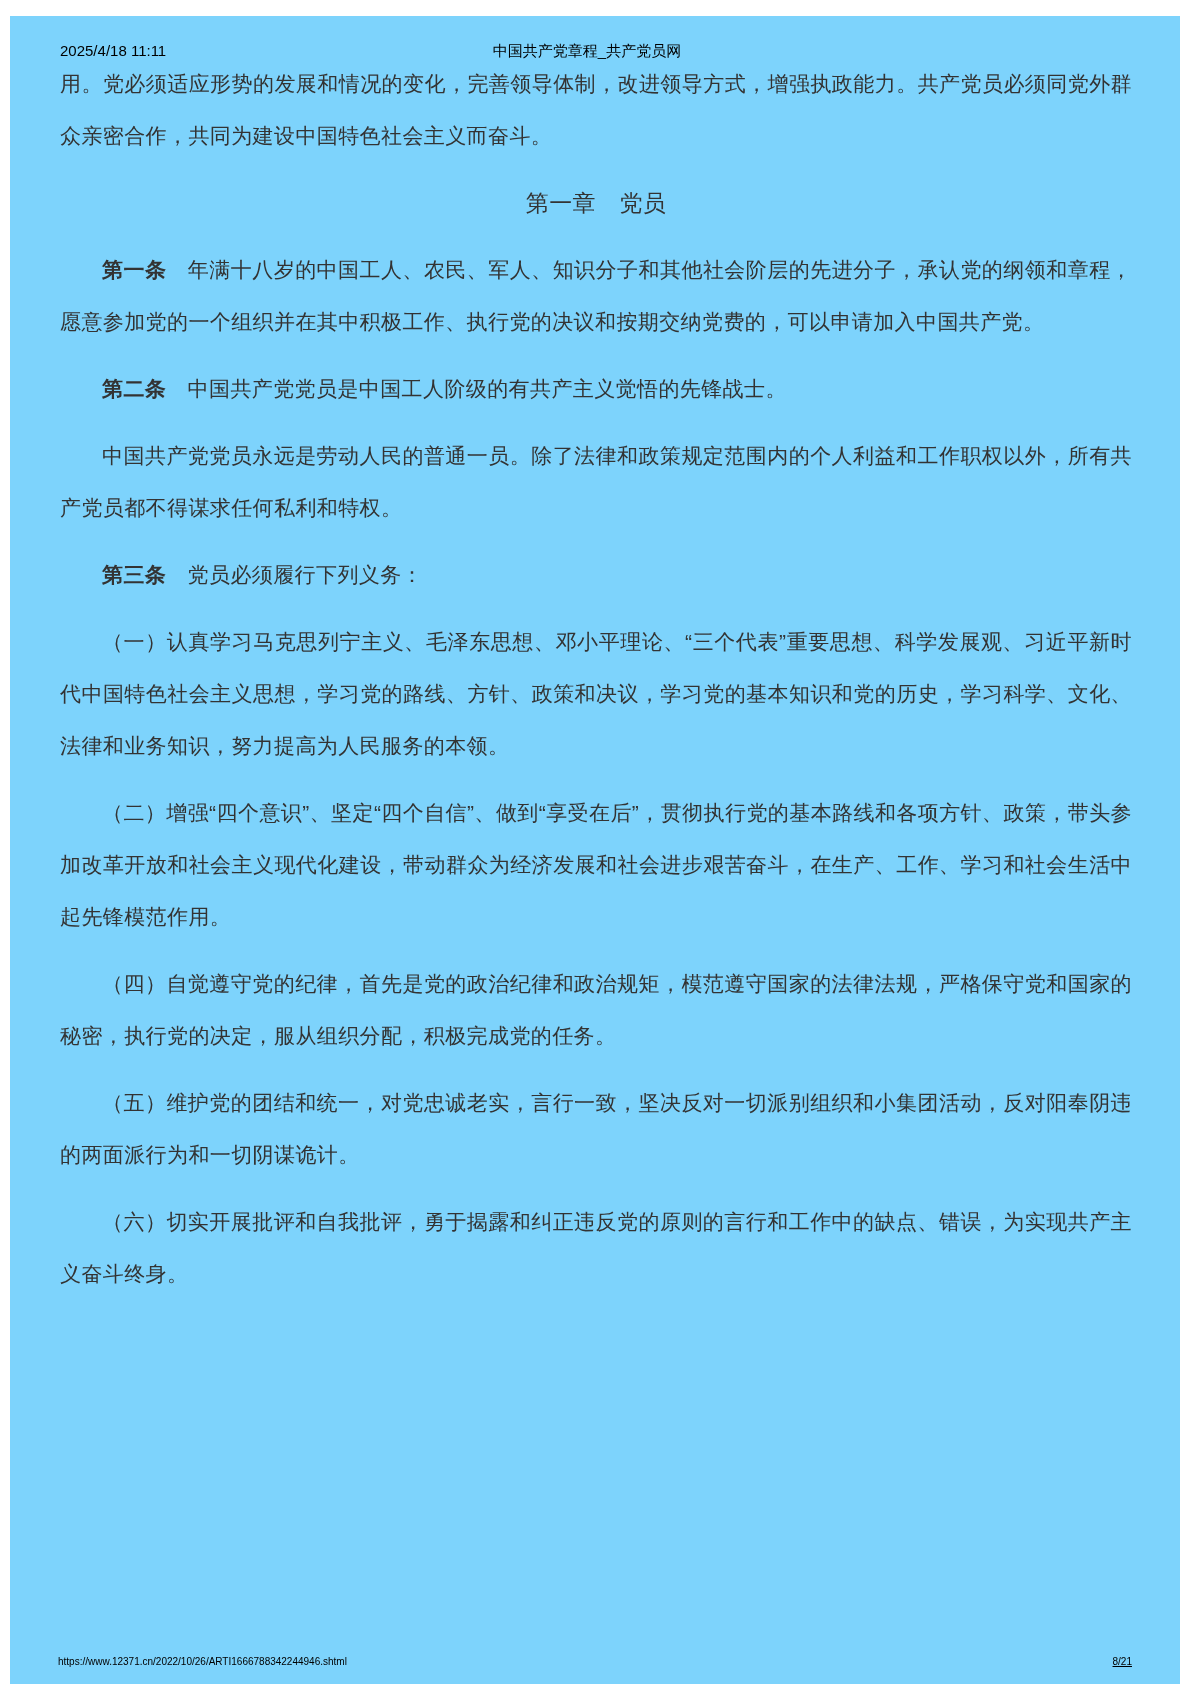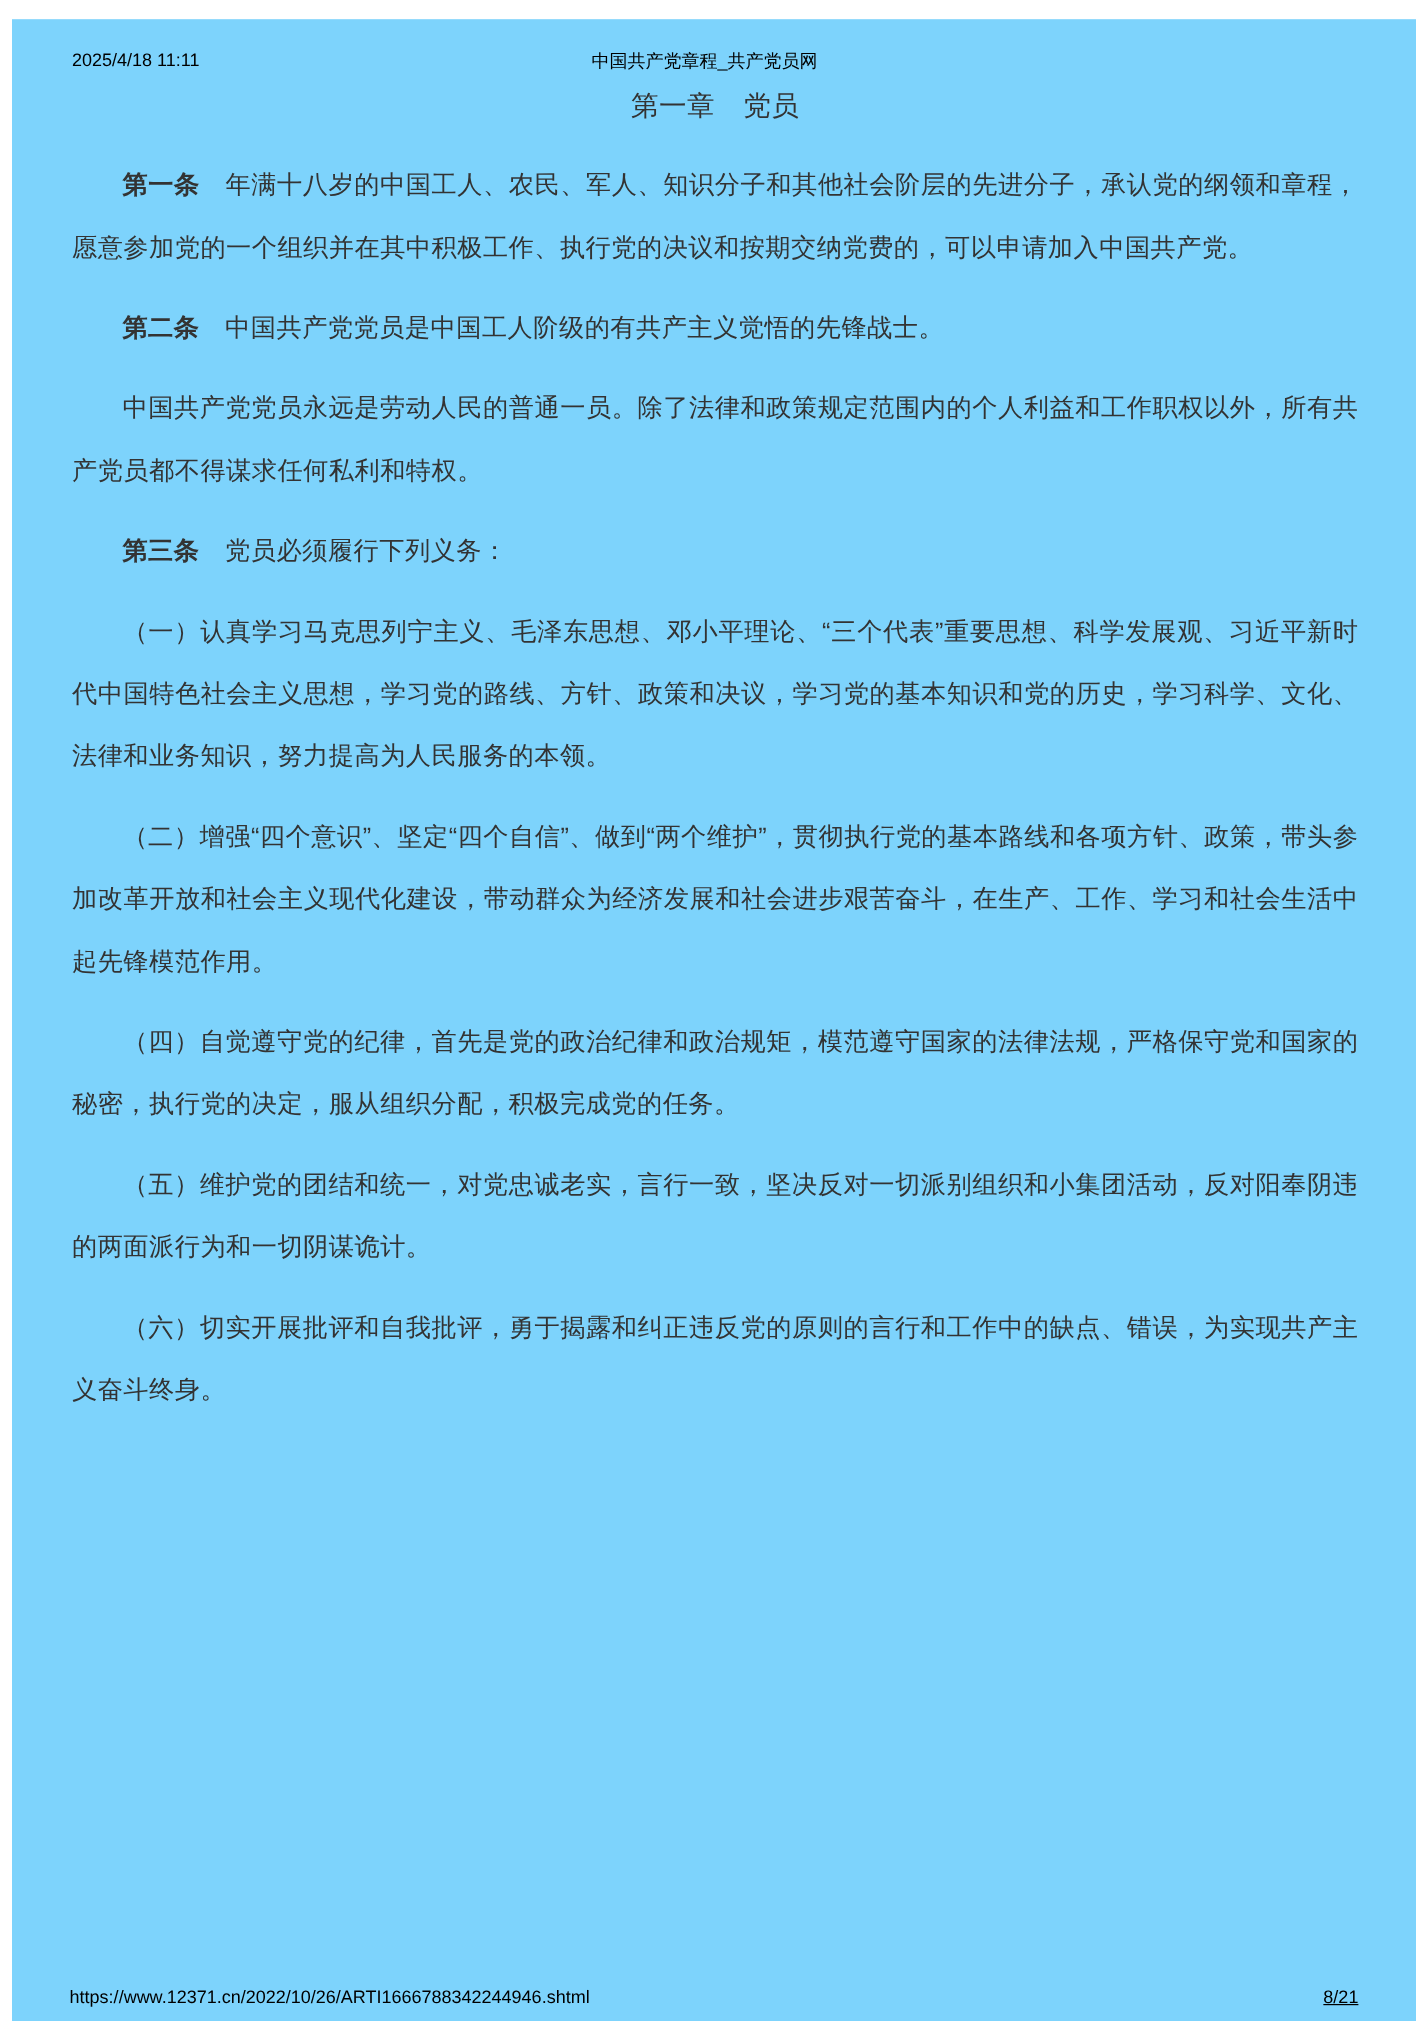--- a/index.html
+++ b/index.html
@@ -73,21 +73,21 @@
   .article-number {
     font-weight: bold;
   }
   
   .page-footer {
     position: absolute;
     left: 48px;
     right: 48px;
     bottom: 24px;
     height: 20px;
-    font-size: 15px;
+    font-size: 10px;
     color: #000000;
   }
   .footer-url {
     position: absolute;
     left: 0;
     top: 0;
     white-space: nowrap;
   }
   .footer-page {
     position: absolute;
@@ -101,28 +101,29 @@
 <body>
 
 <div class="page">
 
   <header class="page-header">
     <span class="header-timestamp">2025/4/18 11:11</span>
     <span class="header-title">中国共产党章程_共产党员网</span>
   </header>
 
   <main class="content">
+    <p class="continuation">用。党必须适应形势的发展和情况的变化，完善领导体制，改进领导方式，增强执政能力。共产党员必须同党外群众亲密合作，共同为建设中国特色社会主义而奋斗。</p>
     <h2 class="chapter-heading">第一章　党员</h2>
     <div>
         <p><strong class="article-number">第一条</strong>　年满十八岁的中国工人、农民、军人、知识分子和其他社会阶层的先进分子，承认党的纲领和章程，愿意参加党的一个组织并在其中积极工作、执行党的决议和按期交纳党费的，可以申请加入中国共产党。</p>
         <p><strong class="article-number">第二条</strong>　中国共产党党员是中国工人阶级的有共产主义觉悟的先锋战士。</p>
         <p>中国共产党党员永远是劳动人民的普通一员。除了法律和政策规定范围内的个人利益和工作职权以外，所有共产党员都不得谋求任何私利和特权。</p>
         <p><strong class="article-number">第三条</strong>　党员必须履行下列义务：</p>
         <p>（一）认真学习马克思列宁主义、毛泽东思想、邓小平理论、“三个代表”重要思想、科学发展观、习近平新时代中国特色社会主义思想，学习党的路线、方针、政策和决议，学习党的基本知识和党的历史，学习科学、文化、法律和业务知识，努力提高为人民服务的本领。</p>
-        <p>（二）增强“四个意识”、坚定“四个自信”、做到“两个维护”，贯彻执行党的基本路线和各项方针、政策，带头参加改革开放和社会主义现代化建设，带动群众为经济发展和社会进步艰苦奋斗，在生产、工作、学习和社会生活中起先锋模范作用。</p>
+        <p>（二）增强“四个意识”、坚定“四个自信”、做到“享受在后”，贯彻执行党的基本路线和各项方针、政策，带头参加改革开放和社会主义现代化建设，带动群众为经济发展和社会进步艰苦奋斗，在生产、工作、学习和社会生活中起先锋模范作用。</p>
         <p>（四）自觉遵守党的纪律，首先是党的政治纪律和政治规矩，模范遵守国家的法律法规，严格保守党和国家的秘密，执行党的决定，服从组织分配，积极完成党的任务。</p>
         <p>（五）维护党的团结和统一，对党忠诚老实，言行一致，坚决反对一切派别组织和小集团活动，反对阳奉阴违的两面派行为和一切阴谋诡计。</p>
         <p>（六）切实开展批评和自我批评，勇于揭露和纠正违反党的原则的言行和工作中的缺点、错误，为实现共产主义奋斗终身。</p>
       </div>
   </main>
 
   <footer class="page-footer">
     <span class="footer-url">https://www.12371.cn/2022/10/26/ARTI1666788342244946.shtml</span>
     <span class="footer-page">8/21</span>
   </footer>

